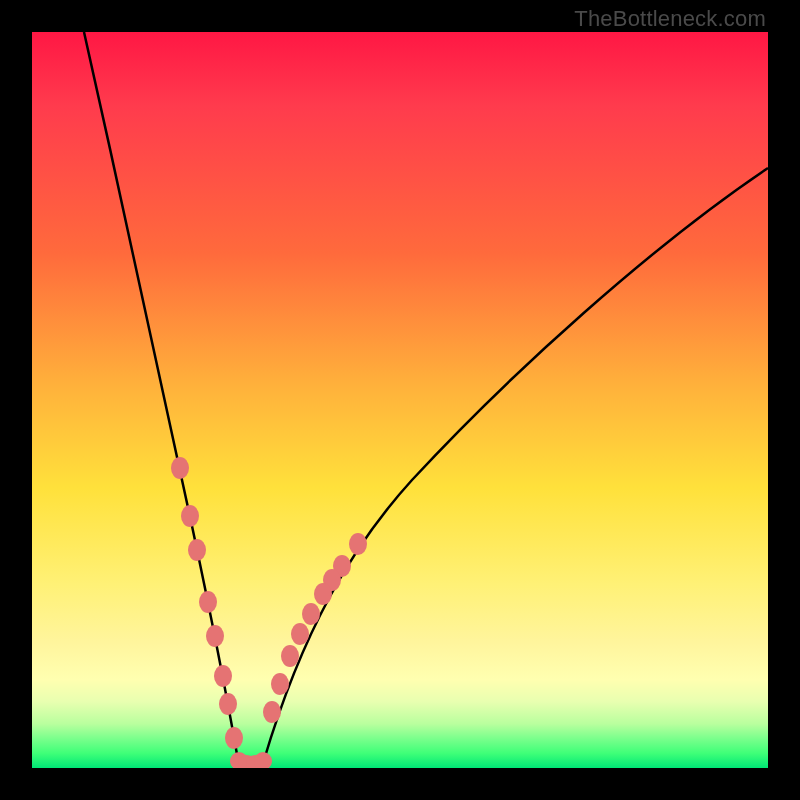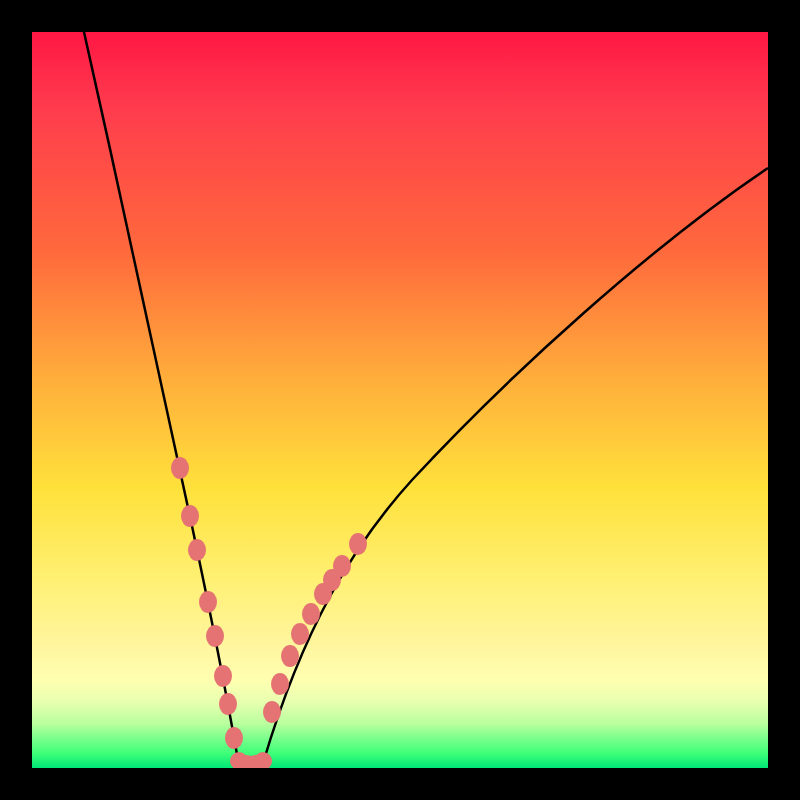--- a/index.html
+++ b/index.html
@@ -67,20 +67,21 @@
   .bead {
     fill: #e57373;
     stroke: #000;
     stroke-width: 0;
   }
 </style>
 </head>
 <body>
 
 <div class="frame">
+  <div class="watermark">TheBottleneck.com</div>
   <div class="plot-area">
     <svg class="lines" viewBox="0 0 736 736">
 
       <path class="curve" d="M 52 0
                C 90 170, 130 352, 160 494
                C 180 588, 198 682, 206 728"></path>
 
       <path class="curve" d="M 736 136
                C 620 214, 480 340, 380 448
                C 320 514, 270 600, 232 728"></path>

